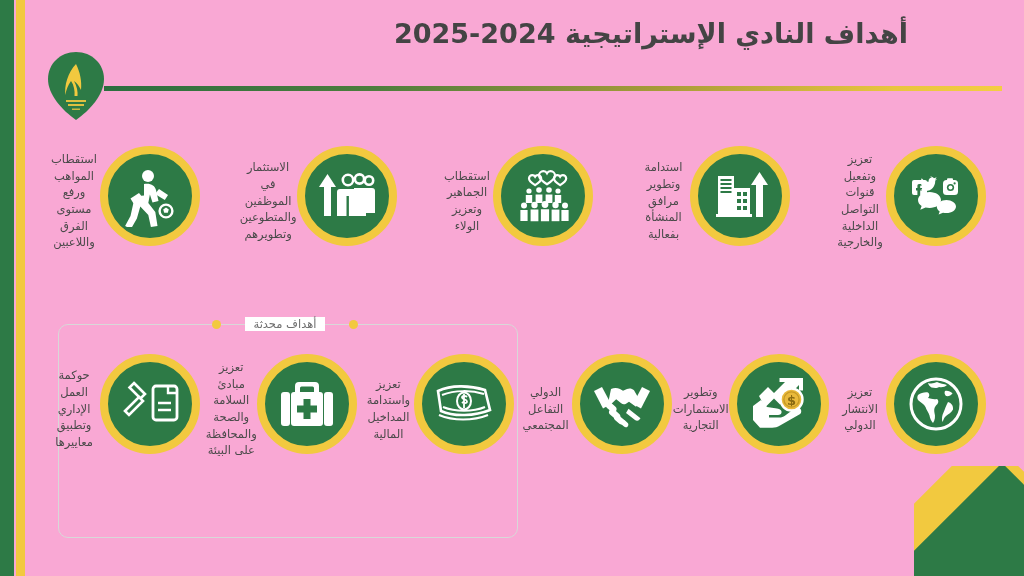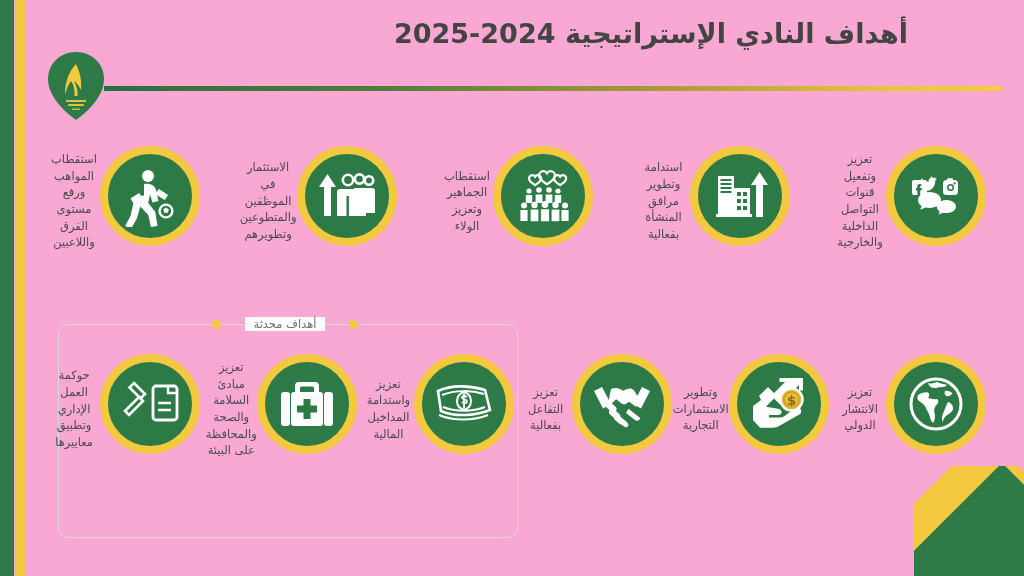--- a/index.html
+++ b/index.html
@@ -368,21 +368,21 @@
           <path d="M4 13 l8 -4 9 17 -8 4.5 z"></path>
           <path d="M60 13 l-8 -4 -9 17 8 4.5 z"></path>
           <path d="M21 11 c3 -1.5 6 -1.5 9 0 l3 1.8 4 -1.8 c2.5 -1 5 -.5 7 1.2 l6 10.5 -4 6 -7 -5 -3 2 c-1.6 1 -3.4 .8 -4.8 -.4 l-5 -4 -9 8.5 z"></path>
           <path d="M17 30 c-1.4 -1.2 -1.5 -3.2 -.3 -4.6 1.2 -1.4 3.2 -1.5 4.6 -.3 l4.2 3.6 c1.4 1.2 1.5 3.2 .3 4.6 -1.2 1.4 -3.2 1.5 -4.6 .3 z"></path>
           <path d="M20 36.5 c-1.4 -1.2 -1.5 -3.2 -.3 -4.6 1.2 -1.4 3.2 -1.5 4.6 -.3 l5 4.3 c1.4 1.2 1.5 3.2 .3 4.6 -1.2 1.4 -3.2 1.5 -4.6 .3 z"></path>
           <path d="M25 42 c-1.3 -1.1 -1.4 -3 -.3 -4.3 1.1 -1.3 3 -1.4 4.3 -.3 l4.4 3.8 c1.3 1.1 1.4 3 .3 4.3 -1.1 1.3 -3 1.4 -4.3 .3 z"></path>
           <path d="M31 46 c-1.1 -1 -1.2 -2.6 -.2 -3.7 1 -1.1 2.6 -1.2 3.7 -.2 l3 2.6 c1.1 1 1.2 2.6 .2 3.7 -1 1.1 -2.6 1.2 -3.7 .2 z"></path>
           <path d="M36 35 l9 7 c1.4 1.1 3.4 .9 4.5 -.5 l1 -1.3 -12 -9.5 z"></path>
         </svg>
       </div>
-      <div class="goal-label">تعزيز التفاعل بفعالية</div>
+      <div class="goal-label">الدولي التفاعل المجتمعي</div>
     </div>
 
     <div class="goal">
       <div class="badge">
         <svg width="62" height="50" viewBox="0 0 62 50" fill="none" stroke="#ffffff" stroke-width="2.6">
           <path d="M5 12 C18 6 36 6 52 11 L57 31 C42 37 21 38 8 32 Z"></path>
           <path d="M10 28 C22 33 40 33 52 28" stroke-width="2"></path>
           <path d="M9 16 C22 11 38 11 51 15" stroke-width="2"></path>
           <ellipse cx="31" cy="22" rx="7" ry="8.5" stroke-width="2"></ellipse>
           <path d="M31 15 v14 M34 18 c-1.4 -1.4 -5 -1.6 -5 .6 0 2 5 1.6 5 3.8 0 2.2 -3.6 2 -5 .6" stroke-width="1.8"></path>

